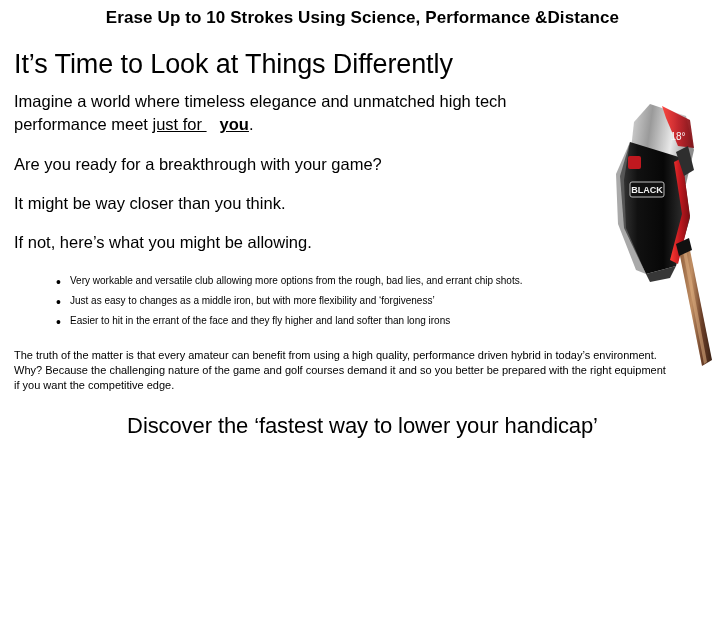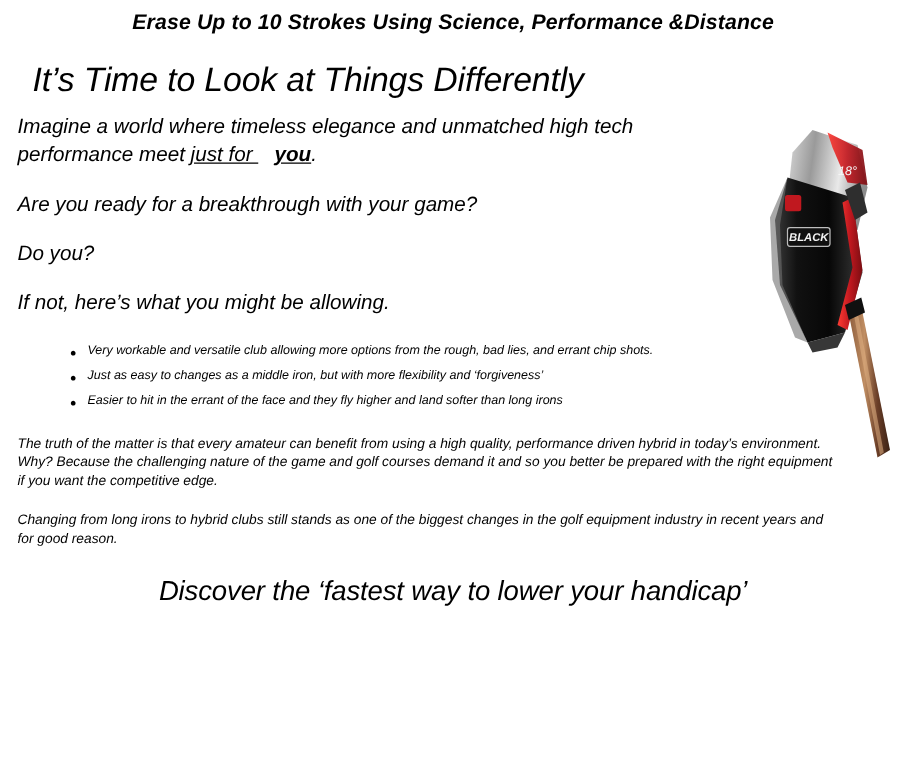--- a/index.html
+++ b/index.html
@@ -12,38 +12,37 @@
     background: #ffffff;
     font-family: "Liberation Sans", sans-serif;
     color: #000000;
     overflow: hidden;
     position: relative;
   }
   .page {
     position: relative;
     width: 725px;
     height: 625px;
-    font-style: italic;
   }
   .headline {
     text-align: center;
     font-size: 17px;
     font-weight: bold;
     padding-top: 8px;
     letter-spacing: 0.1px;
   }
   .content {
     position: relative;
     padding: 0 14px;
     box-sizing: border-box;
   }
   .subhead {
     font-size: 27px;
     font-weight: normal;
-    margin: 22px 0 10px 12px;
+    margin: 22px 0 10px 0;
     letter-spacing: -0.1px;
     line-height: 1.1;
   }
   p.body-text {
     font-size: 16.5px;
     line-height: 1.42;
     margin: 0 0 16px 0;
     max-width: 575px;
   }
   .u {
@@ -104,35 +103,34 @@
   <div class="headline">Erase Up to 10 Strokes Using Science, Performance &amp;Distance</div>
 
   <div class="content">
 
     <div class="subhead">It’s Time to Look at Things Differently</div>
 
     <p class="body-text"><span>Imagine a world where timeless elegance and unmatched high tech performance meet </span><span class="u">just for </span><span class="ub">you</span><span>.</span></p>
 
     <p class="body-text">Are you ready for a breakthrough with your game?</p>
 
+    <p class="body-text">It might be way closer than you think.</p>
 
 
-    <p class="body-text">Do you?</p>
 
     <p class="body-text">If not, here’s what you might be allowing.</p>
 
     <ul class="bullets">
       <li>Very workable and versatile club allowing more options from the rough, bad lies, and errant chip shots.</li>
       <li>Just as easy to changes as a middle iron, but with more flexibility and ‘forgiveness’</li>
       <li>Easier to hit in the errant of the face and they fly higher and land softer than long irons</li>
     </ul>
 
     <p class="para">The truth of the matter is that every amateur can benefit from using a high quality, performance driven hybrid in today’s environment. Why? Because the challenging nature of the game and golf courses demand it and so you better be prepared with the right equipment if you want the competitive edge.</p>
 
-    <p class="para">Changing from long irons to hybrid clubs still stands as one of the biggest changes in the golf equipment industry in recent years and for good reason.</p>
 
     <div class="closing">Discover the ‘fastest way to lower your handicap’</div>
   </div>
 
   <div class="club-wrap">
     <svg class="club-svg" width="125" height="270" viewBox="0 0 125 270" xmlns="http://www.w3.org/2000/svg">
       <defs>
         <linearGradient id="headGrad" x1="0" y1="0" x2="1" y2="0">
           <stop offset="0%" stop-color="#3a3a3a"></stop>
           <stop offset="25%" stop-color="#111111"></stop>

